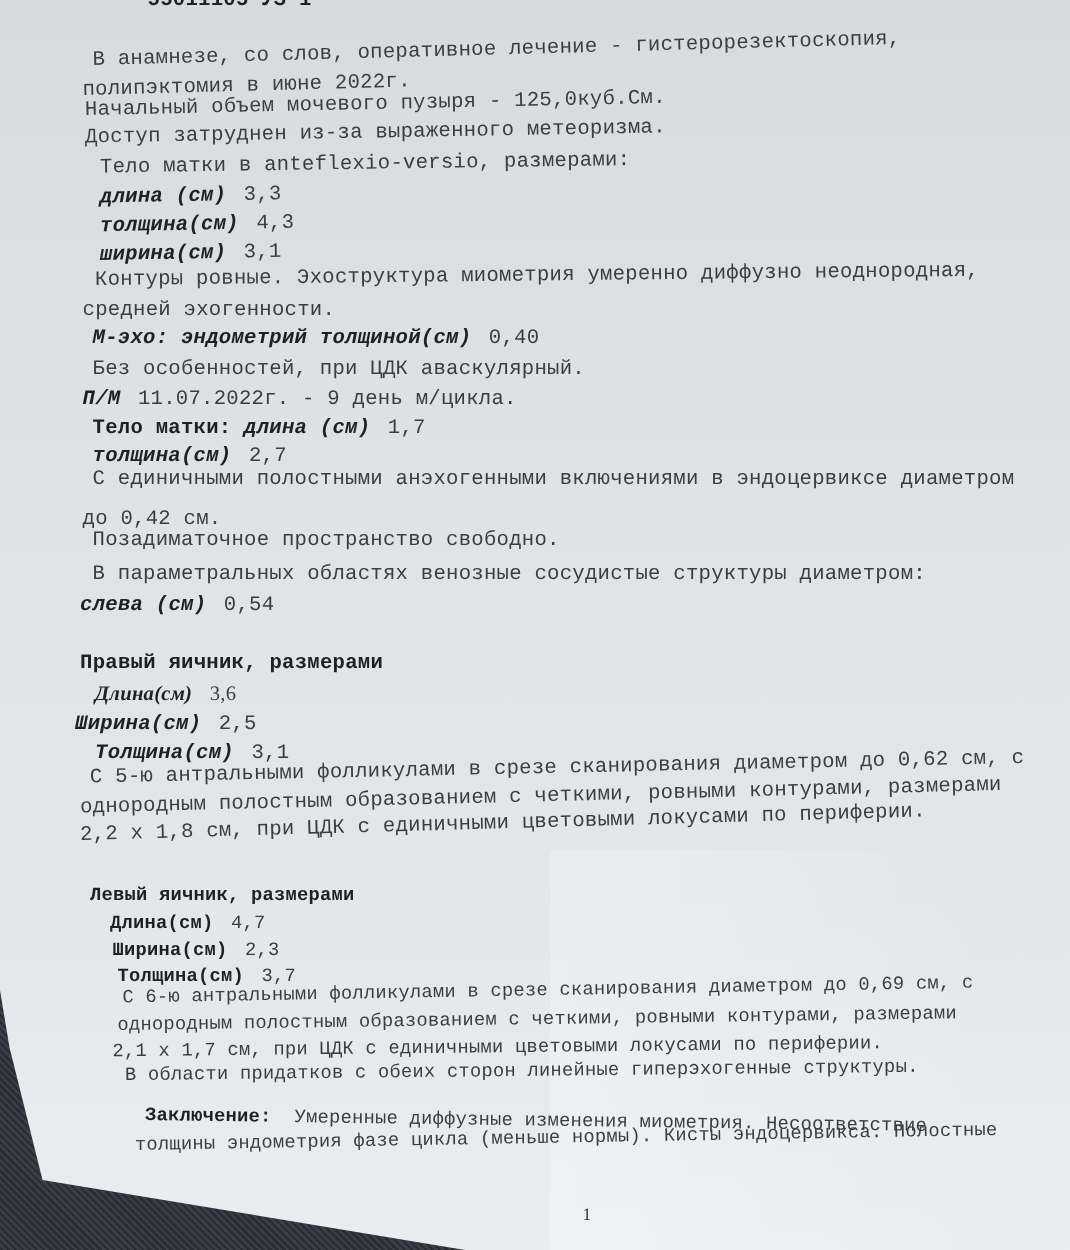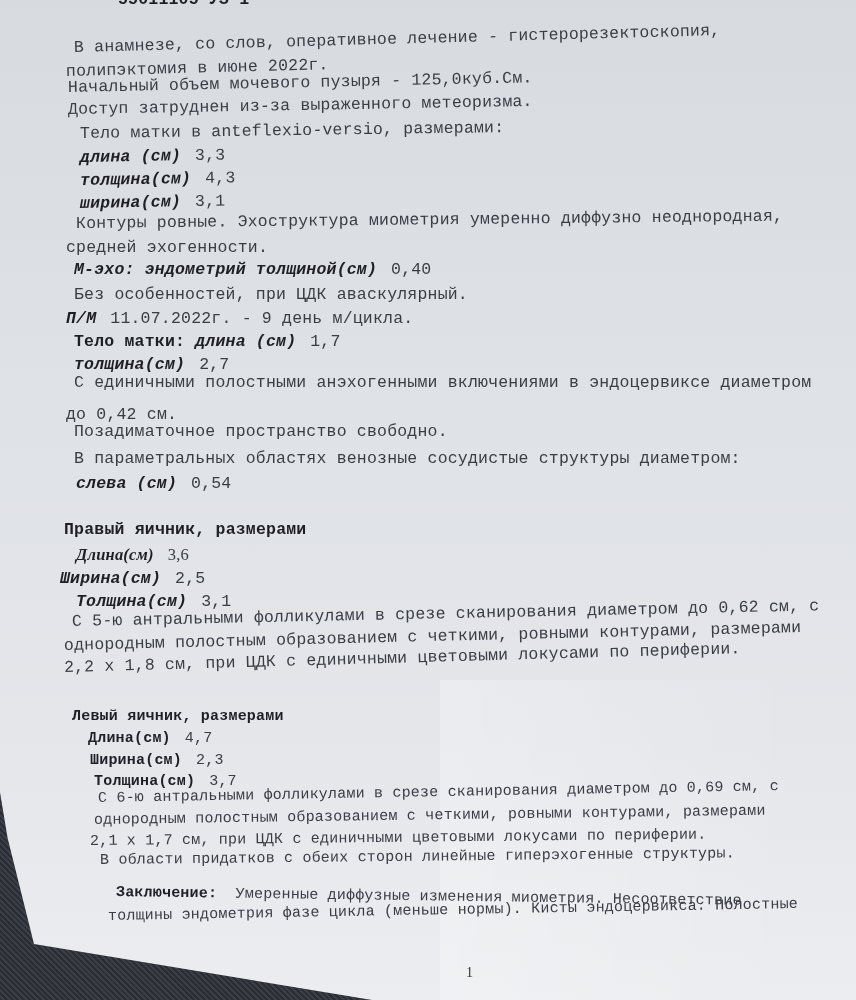--- a/index.html
+++ b/index.html
@@ -72,21 +72,21 @@
   <span class="bn">Тело матки:</span> <span class="b">длина (см)</span><span class="val">1,7</span>
 </div>
 <div class="line" style="left:74px;top:355px;">
   <span class="b">толщина(см)</span><span class="val">2,7</span>
 </div>
 
 <div class="line" style="left:74px;top:373px;">С единичными полостными анэхогенными включениями в эндоцервиксе диаметром</div>
 <div class="line" style="left:66px;top:405px;">до 0,42 см.</div>
 <div class="line" style="left:74px;top:422px;">Позадиматочное пространство свободно.</div>
 <div class="line" style="left:74px;top:449px;">В параметральных областях венозные сосудистые структуры диаметром:</div>
-<div class="line" style="left:76px;top:474px;">
+<div class="line" style="left:64px;top:474px;">
   <span class="b">слева (см)</span><span class="val">0,54</span>
 </div>
 
 <div class="line bn" style="left:64px;top:520px;">Правый яичник, размерами</div>
 <div class="line" style="left:76px;top:545px;font-family:Liberation Serif, serif;">
   <span class="b">Длина(см)</span><span class="val">3,6</span>
 </div>
 <div class="line" style="left:60px;top:569px;">
   <span class="b">Ширина(см)</span><span class="val">2,5</span>
 </div>

